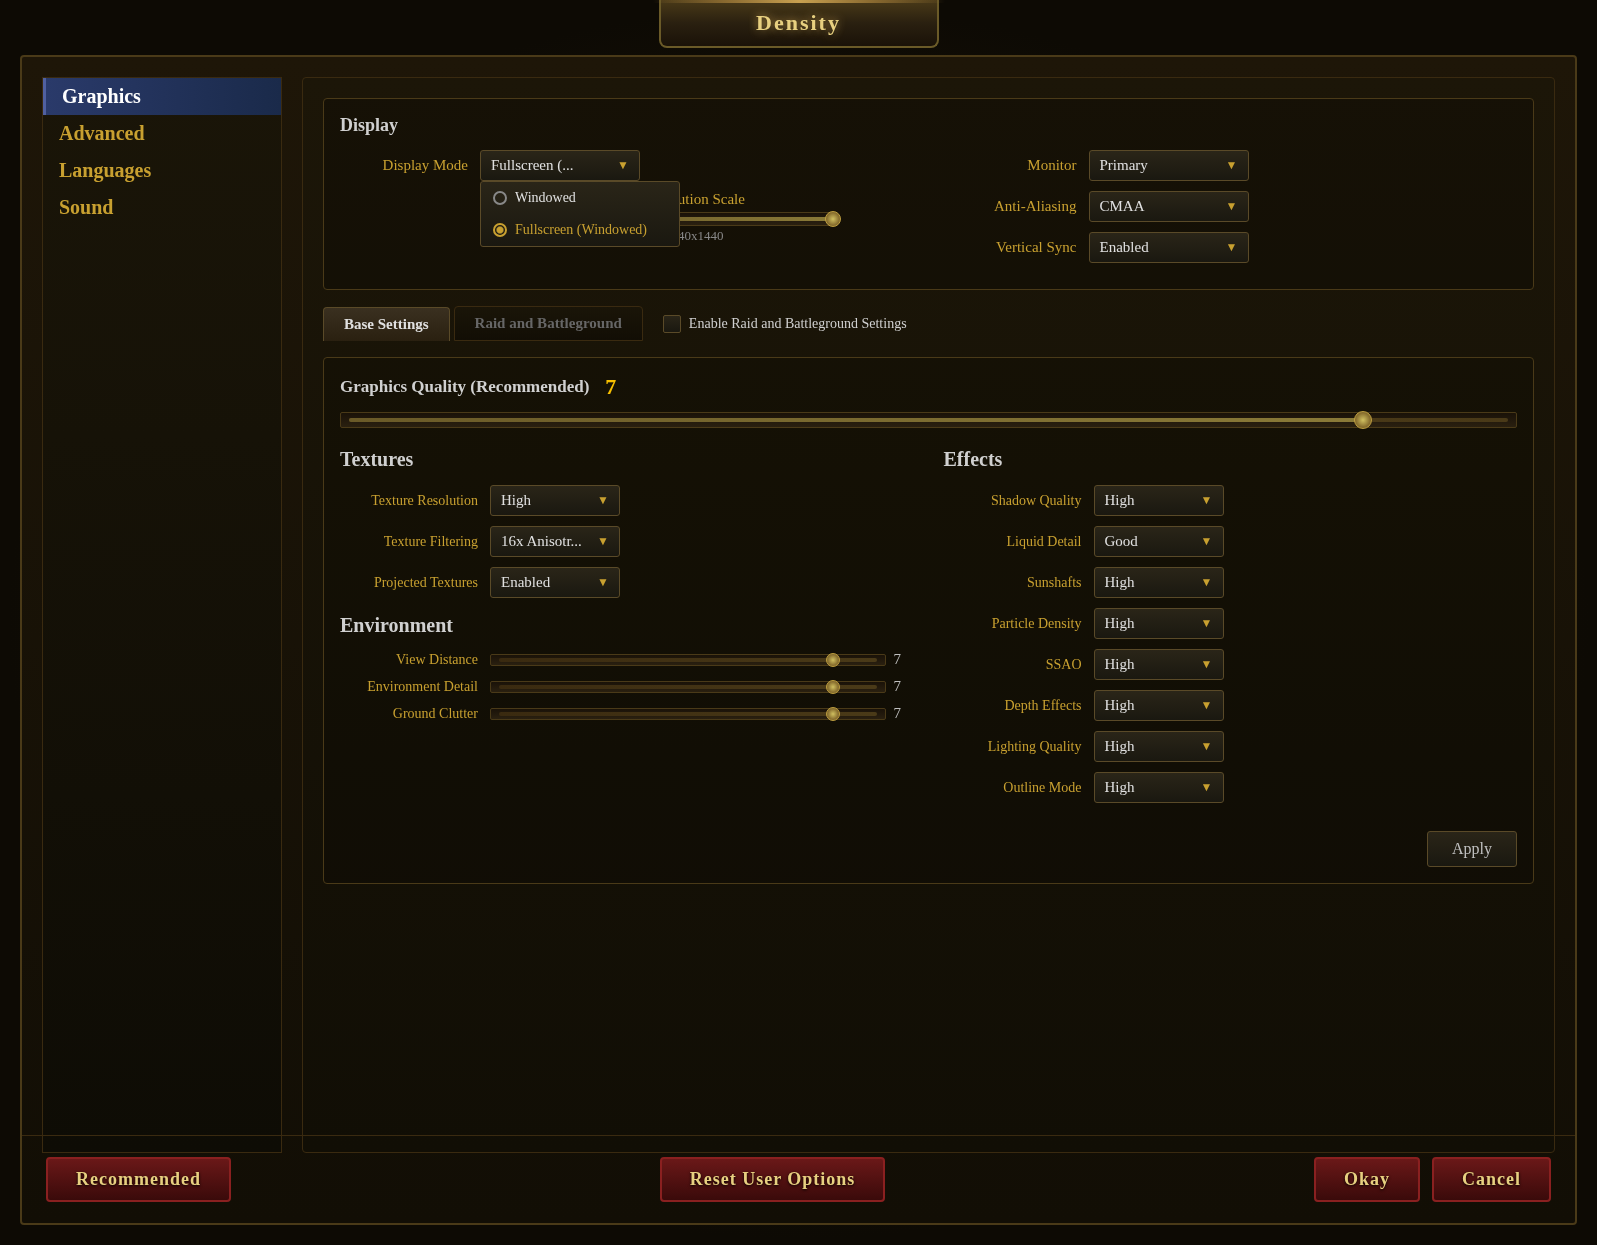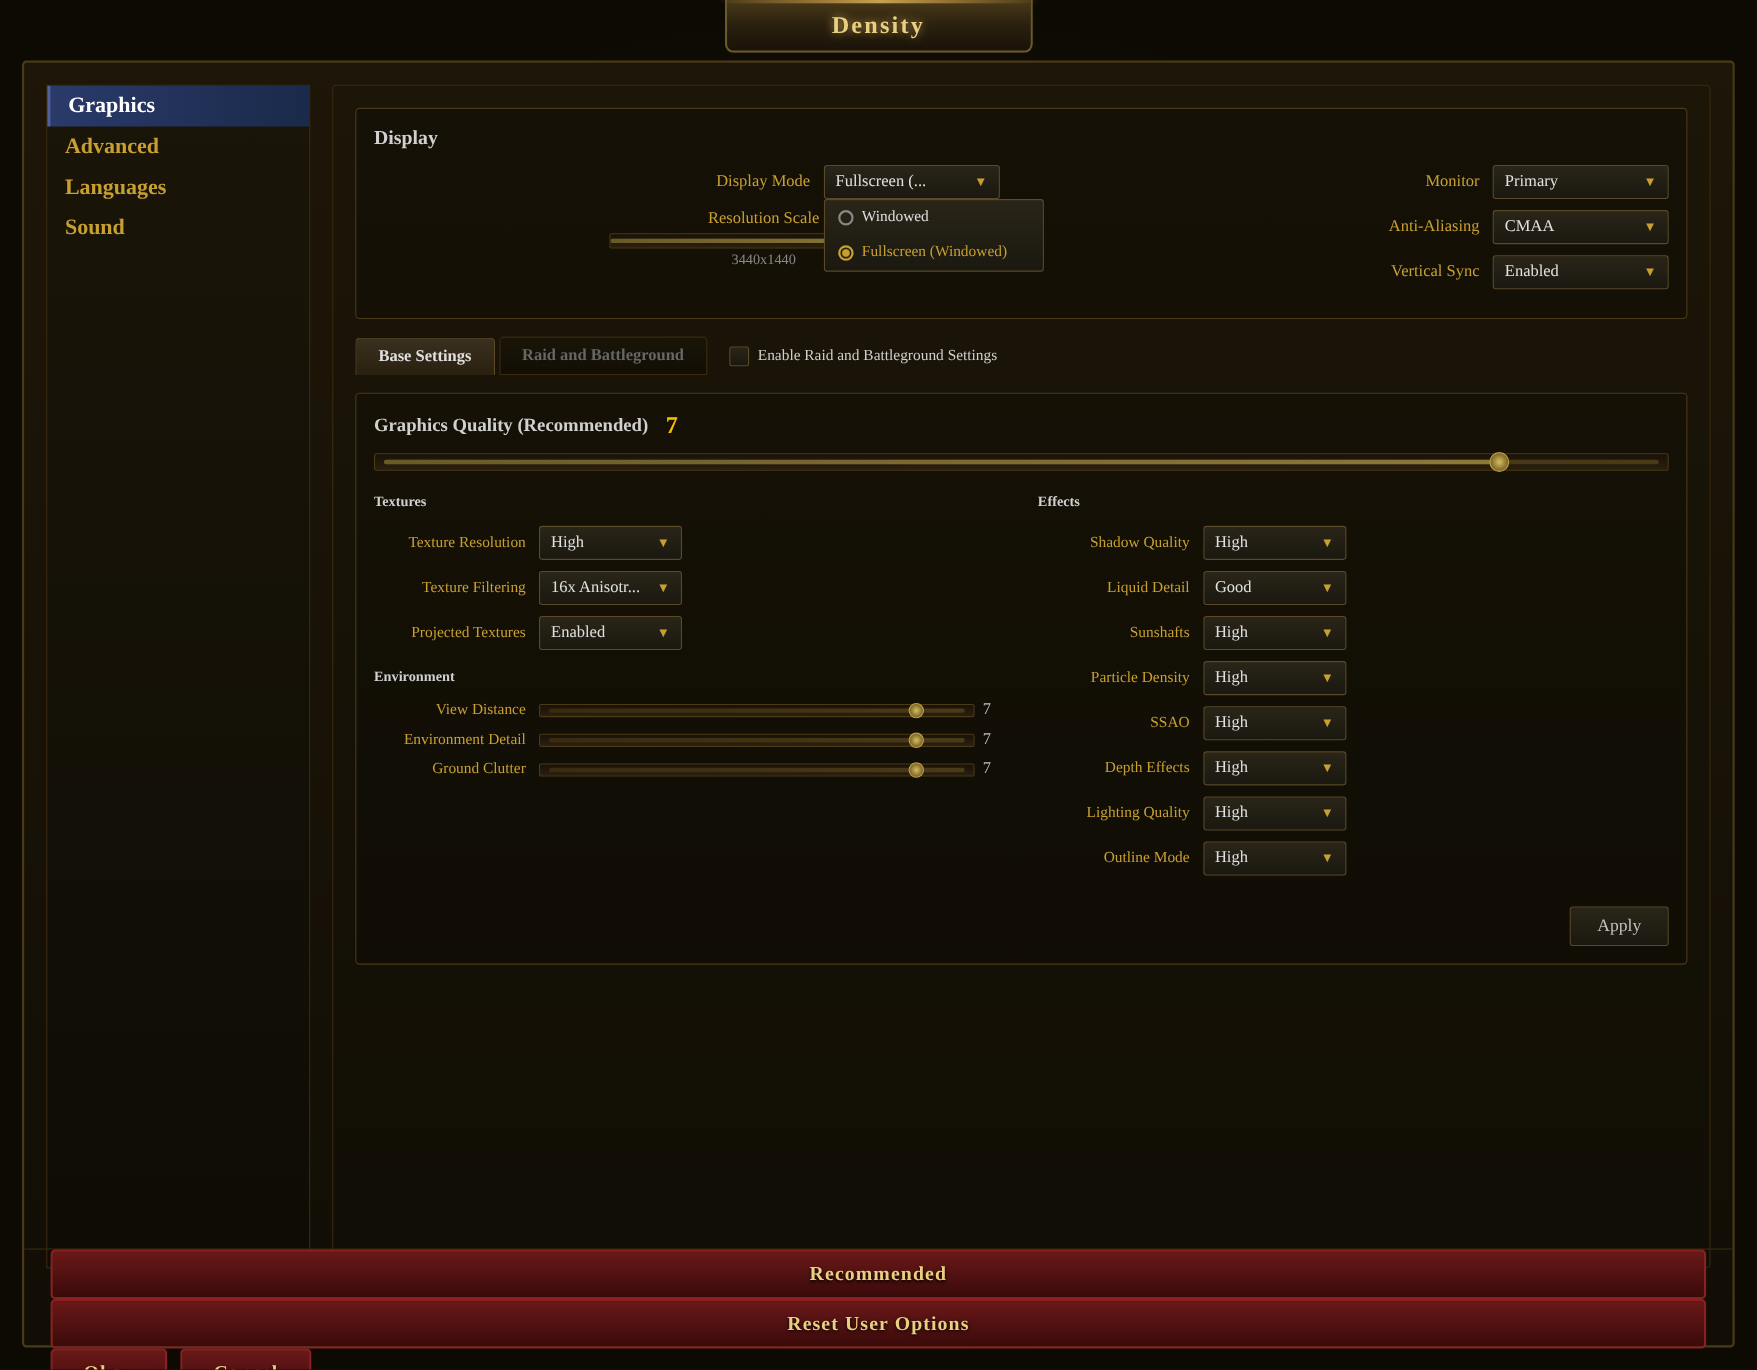--- a/index.html
+++ b/index.html
@@ -117,21 +117,20 @@
       color: #d0d0d0;
       font-size: 18px;
       margin-bottom: 14px;
       font-weight: bold;
     }
 
     .display-row {
       display: flex;
       align-items: center;
       margin-bottom: 10px;
-      justify-content: flex-end;
     }
 
     .label-gold {
       color: #c8a030;
       font-size: 15px;
       min-width: 140px;
       text-align: right;
       padding-right: 12px;
     }
 
@@ -334,21 +333,21 @@
       top: 50%;
       width: 18px; height: 18px;
       background: radial-gradient(circle, #d0c060 0%, #8a7030 60%, #5a4a20 100%);
       border-radius: 50%;
       transform: translate(-50%, -50%);
       border: 1px solid #c0a040;
       left: 87%;
     }
     .col-title {
       color: #d0d0d0;
-      font-size: 13px;
+      font-size: 20px;
       font-weight: bold;
       margin-bottom: 14px;
     }
 
     .setting-row {
       display: flex;
       align-items: center;
       margin-bottom: 10px;
     }
     .setting-label {
@@ -397,24 +396,24 @@
       min-width: 20px;
     }
 
     
     .bottom-bar {
       position: absolute;
       bottom: 0;
       left: 0; right: 0;
       height: 88px;
       display: flex;
+      align-items: center;
       justify-content: space-between;
       padding: 0 24px;
       border-top: 1px solid #3a2a10;
-      flex-direction: column;
     }
 
     .action-btn {
       padding: 10px 28px;
       font-size: 18px;
       font-family: Georgia, serif;
       font-weight: bold;
       cursor: pointer;
       border-radius: 4px;
       border: 2px solid #8a2020;

